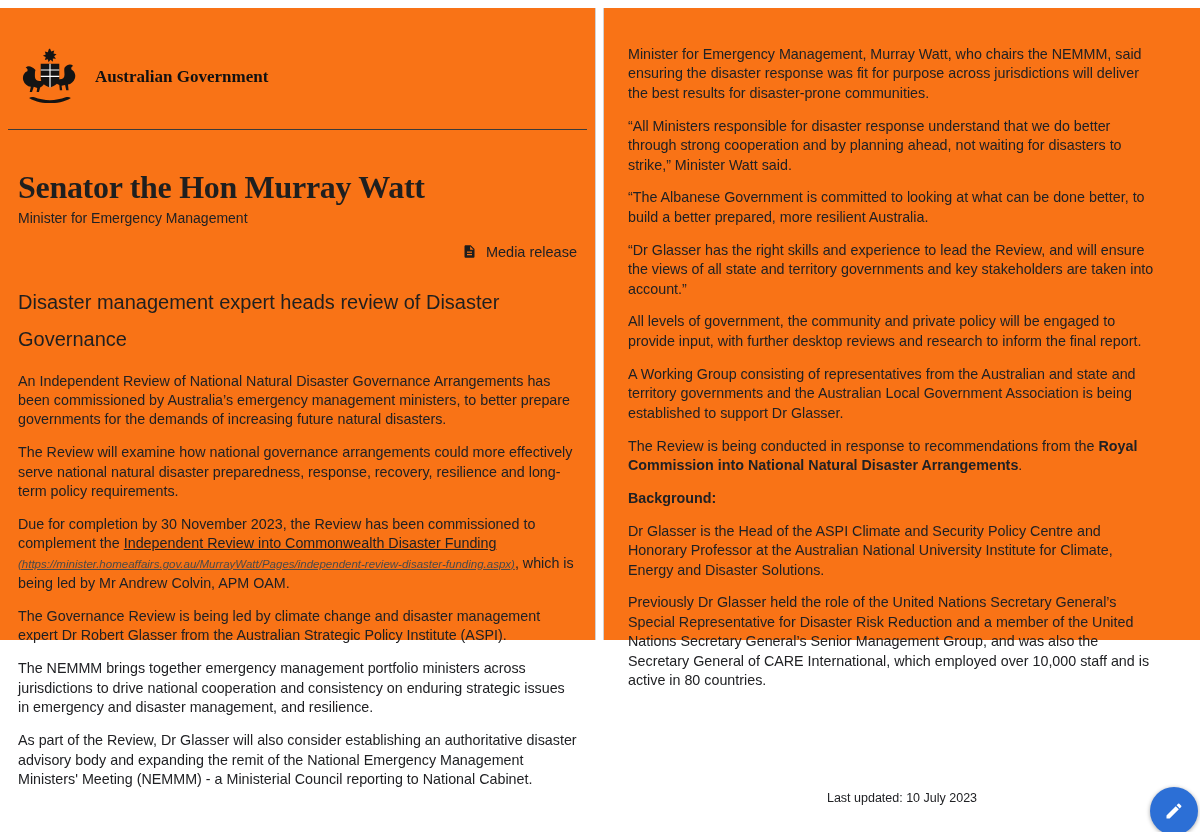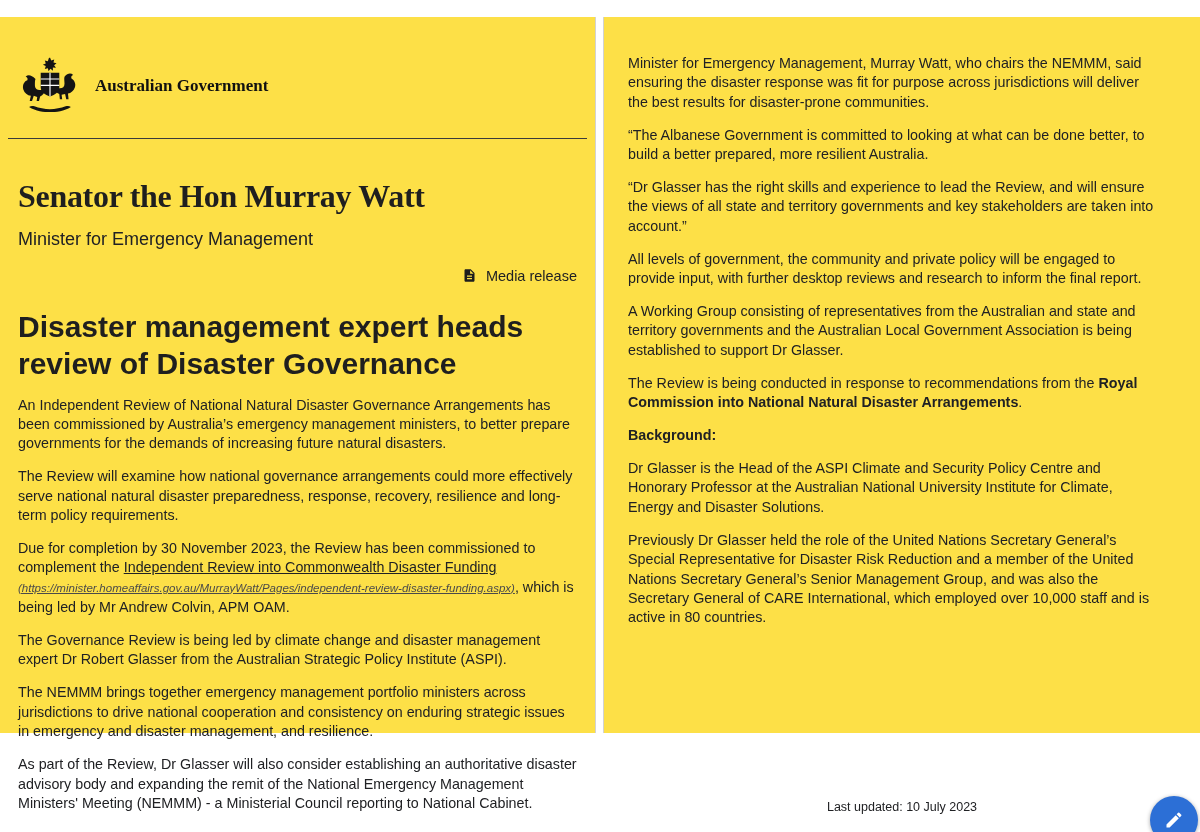--- a/index.html
+++ b/index.html
@@ -2,38 +2,38 @@
 <html><head>
 <meta charset="utf-8">
 <style>
   * { box-sizing: border-box; }
   html, body { margin: 0; padding: 0; }
   body {
     width: 1200px; height: 832px; overflow: hidden; position: relative;
     background: #ffffff; color: #202124;
     font-family: "Liberation Sans", sans-serif;
   }
-  .page { position: absolute; top: 17px; height: 716px; background: #fde047; }
+  .page { position: absolute; top: 8px; height: 632px; background: #f97316; }
   .page-left  { left: 0; width: 596px; border-right: 1px solid #d2d2d2; padding: 0 18px; }
   .page-right { left: 603px; width: 597px; border-left: 1px solid #d2d2d2; padding: 37px 45px 0 24px; }
 
   .logo-row { display: flex; align-items: center; gap: 13px; margin-top: 40px; }
   .crest { flex: 0 0 auto; width: 64px; height: 58px; }
   .gov-name { font-family: "Liberation Serif", serif; font-weight: bold; font-size: 17px; color: #111; }
 
   .header-rule { border: none; border-top: 1.5px solid #3b3b3b; margin: 23px -10px 0 -10px; }
 
   h1.minister-name { font-size: 32px; font-weight: bold; margin: 39px 0 0; letter-spacing: -0.3px; color: #1f1f1f; font-family: Liberation Serif, serif; }
-  .minister-role { font-size: 18px; margin-top: 14px; }
+  .minister-role { font-size: 14px; margin-top: 4px; }
   .release-date  { font-size: 14.5px; margin-top: 17px; }
 
   .media-release { display: flex; justify-content: flex-end; align-items: center; gap: 9px; margin-top: 17px; font-size: 14.5px; }
   .media-release svg { display: block; }
 
-  h2.article-title { font-size: 30px; font-weight: bold; line-height: 37px; margin: 24px 0 0; color: #1f1f1f; }
+  h2.article-title { font-size: 20px; font-weight: normal; line-height: 37px; margin: 24px 0 0; color: #1f1f1f; }
 
   p { font-size: 14.3px; line-height: 19.4px; margin: 13.5px 0 0; }
   .page-right p.first { margin-top: 0; }
 
   a.doc-link { color: #202124; cursor: pointer; }
   .link-text { text-decoration: underline; }
   .link-url { font-style: italic; font-size: 11.5px; color: #4a4a4a; text-decoration: underline; }
 
   strong { font-weight: bold; }
   .background-heading { font-weight: bold; }
@@ -95,20 +95,21 @@
   <p><span>Due for completion by 30 November 2023, the Review has been commissioned to complement the </span><a class="doc-link"><span class="link-text">Independent Review into Commonwealth Disaster Funding</span> <span class="link-url">(https://minister.homeaffairs.gov.au/MurrayWatt/Pages/independent-review-disaster-funding.aspx)</span></a><span>, which is being led by Mr Andrew Colvin, APM OAM.</span></p>
 
   <p>The Governance Review is being led by climate change and disaster management expert Dr Robert Glasser from the Australian Strategic Policy Institute (ASPI).</p>
   <p>The NEMMM brings together emergency management portfolio ministers across jurisdictions to drive national cooperation and consistency on enduring strategic issues in emergency and disaster management, and resilience.</p>
   <p>As part of the Review, Dr Glasser will also consider establishing an authoritative disaster advisory body and expanding the remit of the National Emergency Management Ministers' Meeting (NEMMM) - a Ministerial Council reporting to National Cabinet.</p>
 </div>
 
 <div class="page page-right">
 
   <p class="first">Minister for Emergency Management, Murray Watt, who chairs the NEMMM, said ensuring the disaster response was fit for purpose across jurisdictions will deliver the best results for disaster-prone communities.</p>
+  <p>“All Ministers responsible for disaster response understand that we do better through strong cooperation and by planning ahead, not waiting for disasters to strike,” Minister Watt said.</p>
   <p>“The Albanese Government is committed to looking at what can be done better, to build a better prepared, more resilient Australia.</p>
   <p>“Dr Glasser has the right skills and experience to lead the Review, and will ensure the views of all state and territory governments and key stakeholders are taken into account.”</p>
   <p>All levels of government, the community and private policy will be engaged to provide input, with further desktop reviews and research to inform the final report.</p>
   <p>A Working Group consisting of representatives from the Australian and state and territory governments and the Australian Local Government Association is being established to support Dr Glasser.</p>
 
   <p><span>The Review is being conducted in response to recommendations from the </span><strong>Royal Commission into National Natural Disaster Arrangements</strong><span>.</span></p>
 
   <p class="background-heading">Background:</p>
 
   <p>Dr Glasser is the Head of the ASPI Climate and Security Policy Centre and Honorary Professor at the Australian National University Institute for Climate, Energy and Disaster Solutions.</p>

